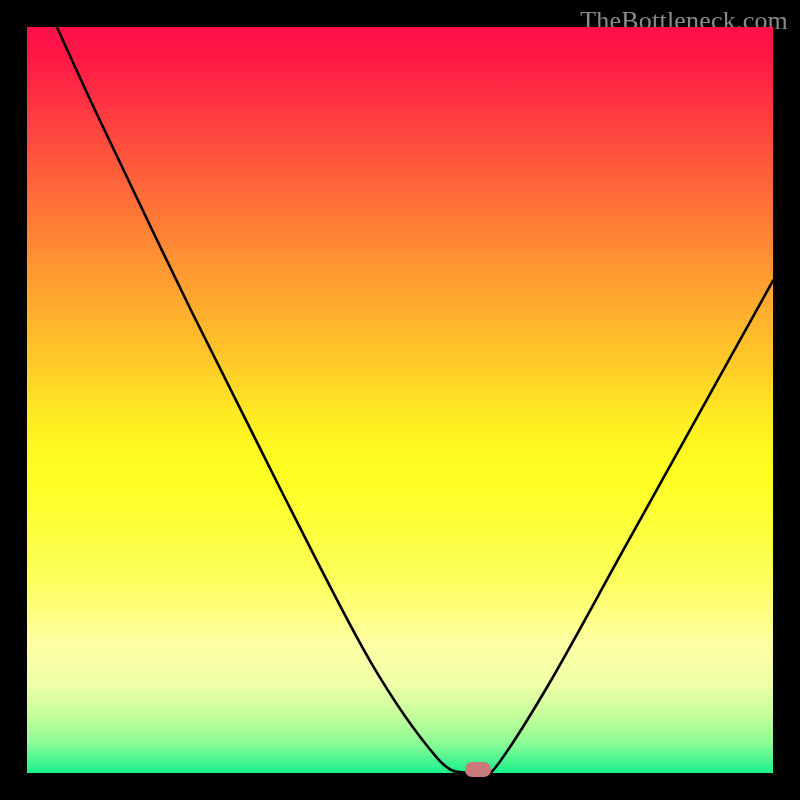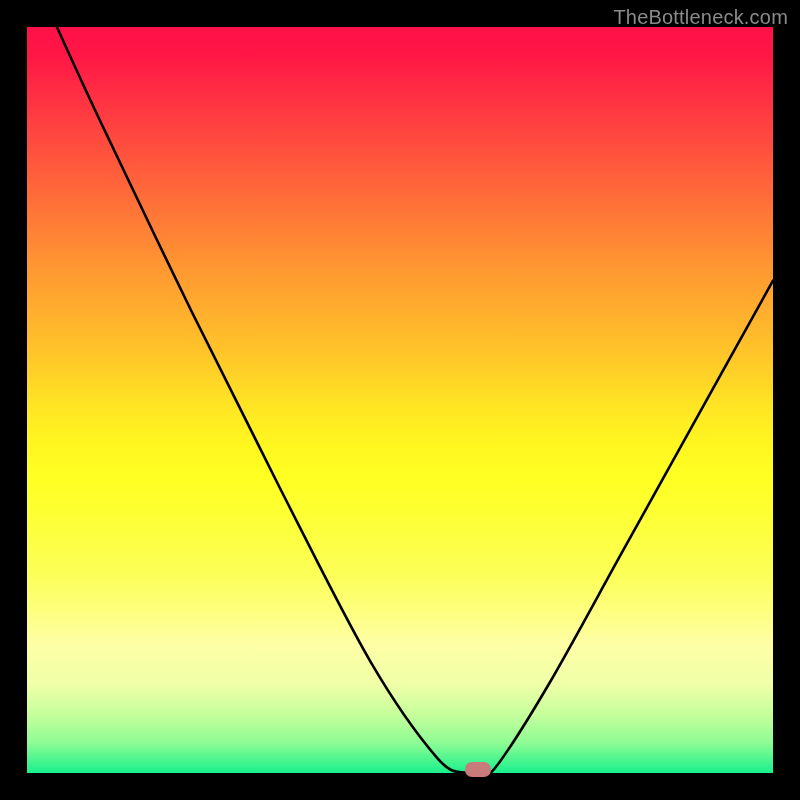--- a/index.html
+++ b/index.html
@@ -13,22 +13,22 @@
   .frame {
     position: relative;
     width: 800px;
     height: 800px;
     background: #000;
   }
   .watermark {
     position: absolute;
     top: 6px;
     right: 12px;
-    font-family: Liberation Sans, sans-serif;
-    font-size: 20px;
+    font-family: Liberation Serif, serif;
+    font-size: 26px;
     color: #8a8a8a;
     letter-spacing: 0.2px;
     user-select: none;
   }
   .plot {
     position: absolute;
     left: 27px;
     top: 27px;
     width: 746px;
     height: 746px;

